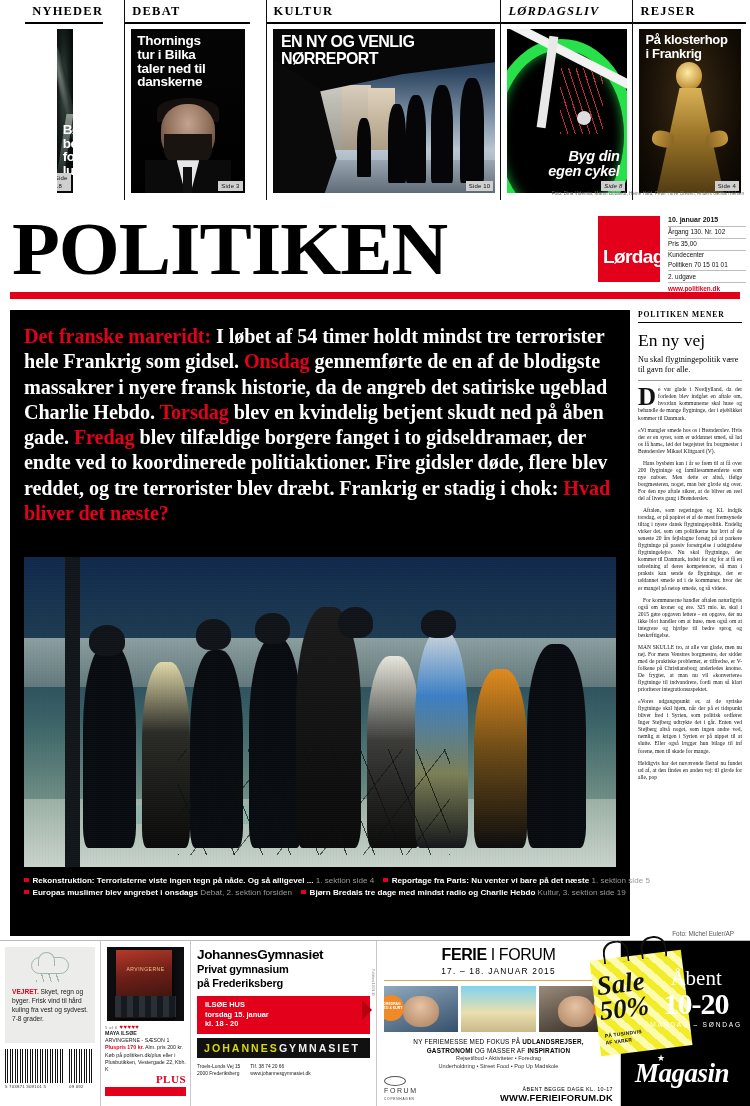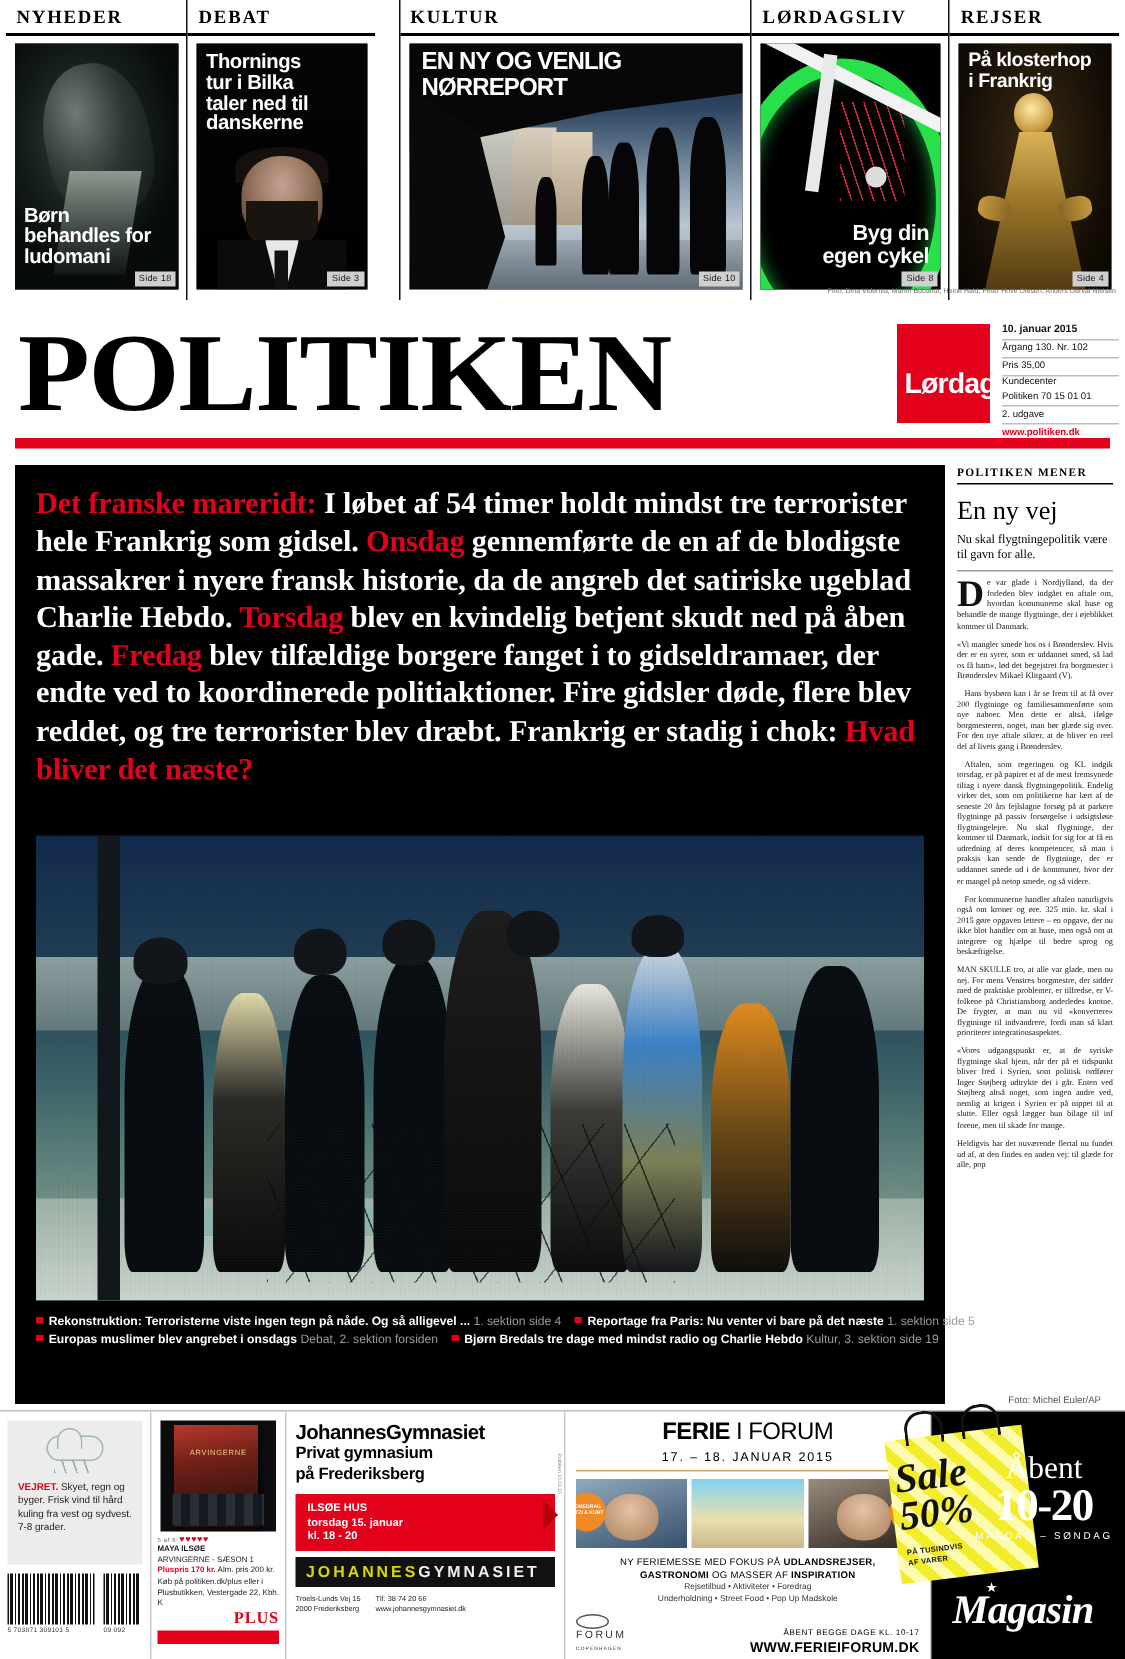--- a/index.html
+++ b/index.html
@@ -4,21 +4,21 @@
 <style>
   html,body{margin:0;padding:0;background:#ffffff;}
   body{width:750px;height:1106px;overflow:hidden;font-family:"Liberation Sans",sans-serif;-webkit-font-smoothing:antialiased;}
   .page{position:relative;width:750px;height:1106px;background:#fff;}
 
   
   .topstrip{position:absolute;left:0;top:0;width:750px;height:200px;background:#fff;}
   .panels{display:flex;height:200px;padding:0 4px;box-sizing:border-box;}
   .panel{position:relative;display:flex;flex-direction:column;box-sizing:border-box;}
   .panel + .panel{border-left:1px solid #111;}
-  .p1{width:123px;} .p2{width:128px;} .p3{width:240px;margin-left:16px;} .p4{width:135px;} .p5{width:116px;justify-content:flex-end;}
+  .p1{width:123px;align-items:center;} .p2{width:128px;} .p3{width:240px;margin-left:16px;} .p4{width:135px;font-style:italic;} .p5{width:116px;justify-content:flex-end;}
   .sec-label{font-family:"Liberation Serif",serif;font-weight:700;font-size:12.5px;letter-spacing:1.2px;
     padding:4px 0 3px 7px;color:#000;border-bottom:2px solid #000;text-transform:uppercase;}
   .thumb{position:relative;flex:1;margin:5px 5px 7px 6px;background:#0a0a0a;overflow:hidden;padding-left:16px;}
   .sidebadge{position:absolute;right:2px;bottom:2px;background:#cfcfcf;color:#111;font-size:6px;
     line-height:8px;padding:1px 3px;letter-spacing:.2px;}
   .tcap{position:absolute;left:6px;color:#fff;font-weight:700;line-height:1.02;letter-spacing:-.3px;}
 
   
   .ph-ludo{position:absolute;inset:0;background:
      radial-gradient(ellipse 60% 55% at 42% 38%, #3c4a45 0%, #16201d 55%, #070b0a 100%),

